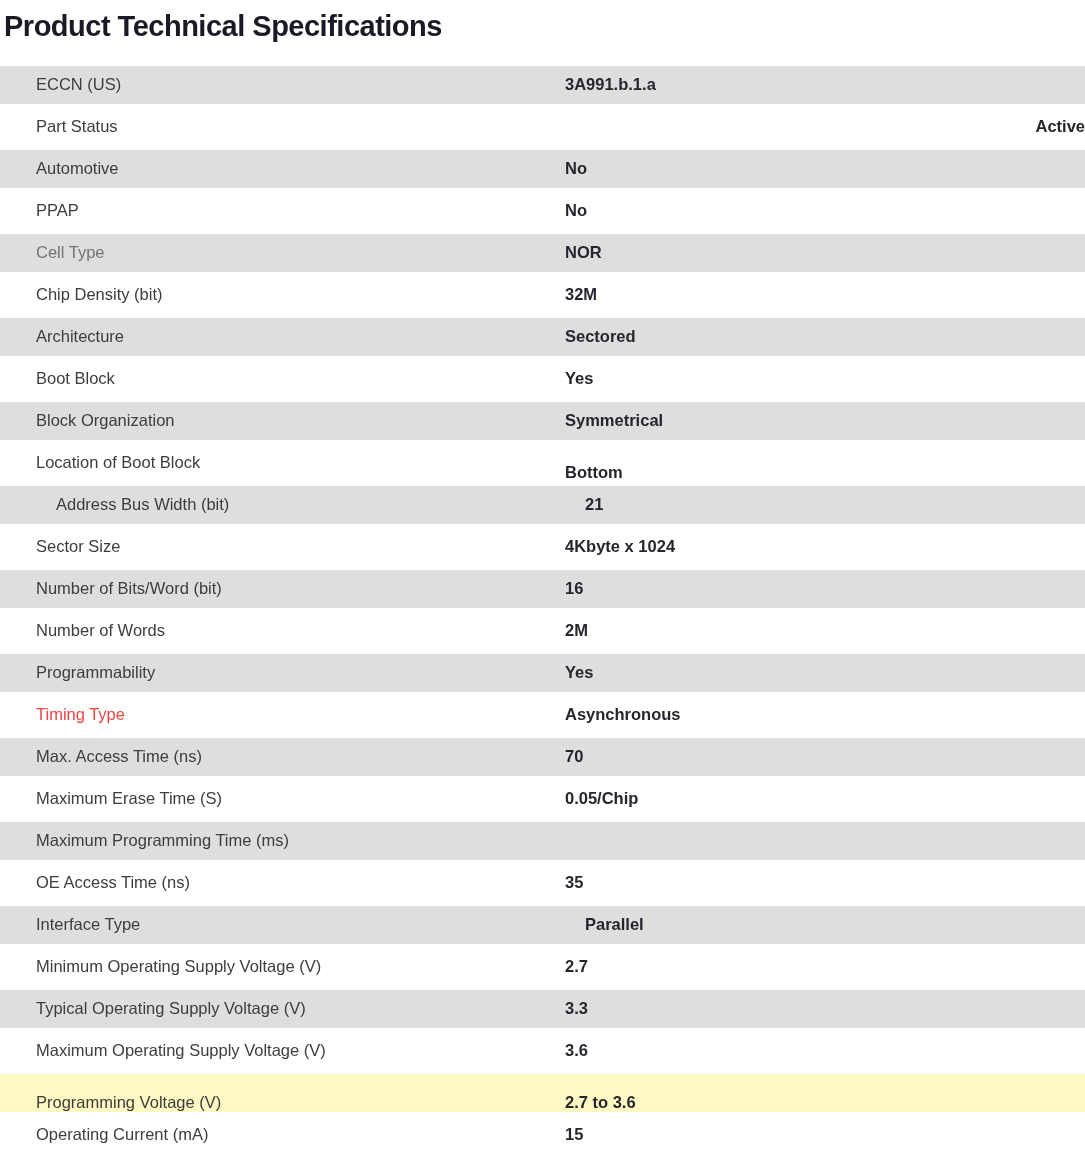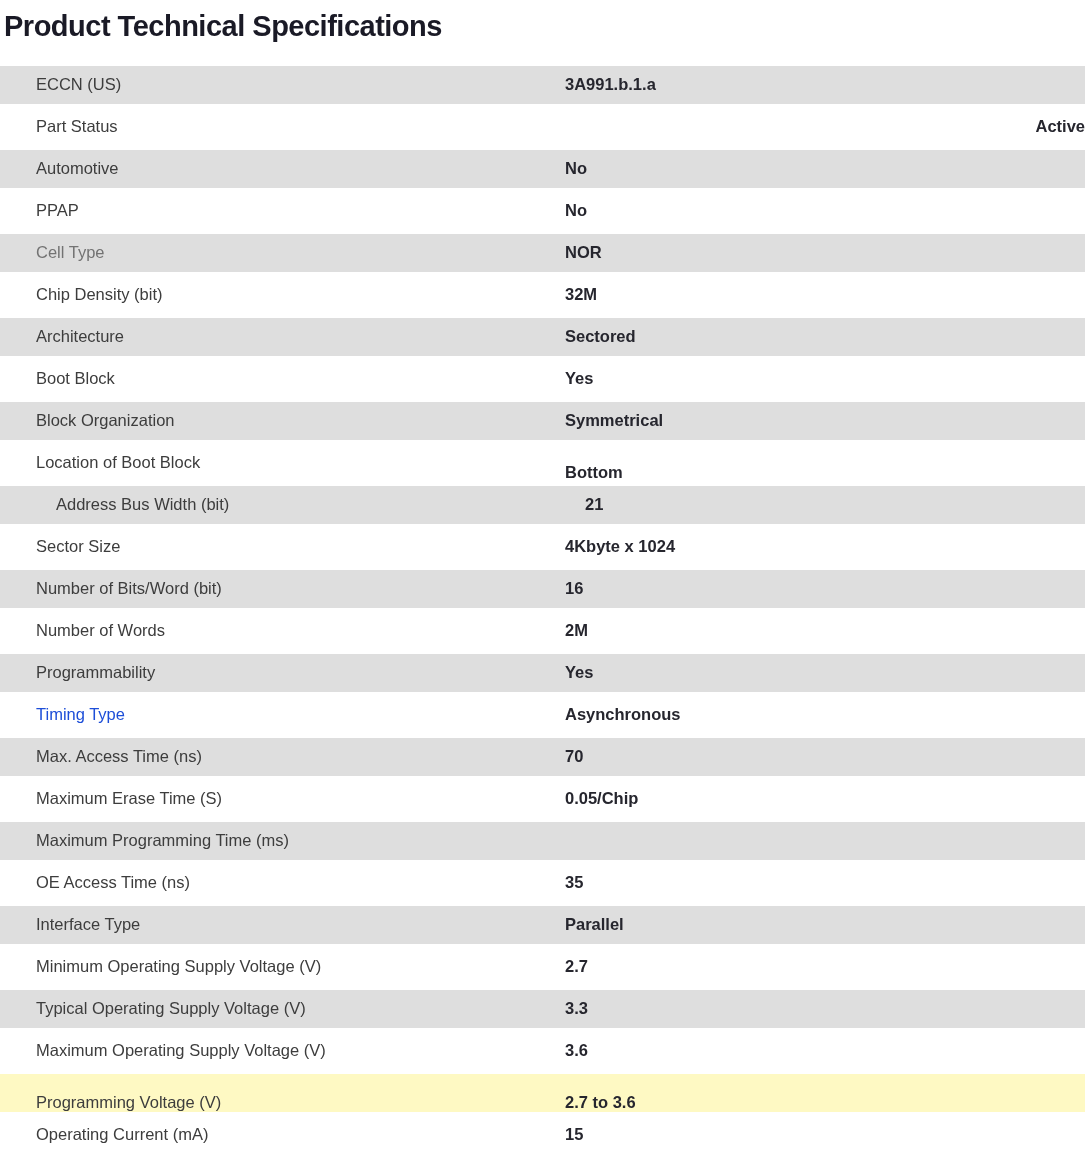--- a/index.html
+++ b/index.html
@@ -133,21 +133,21 @@
         <span class="spec-label" style="color: rgb(61, 61, 61);">Number of Words</span>
         <span class="spec-value" style="color: rgb(38, 38, 46);">2M</span>
       </div>
 
       <div class="spec-row alt" style="background: rgb(222, 222, 222);">
         <span class="spec-label" style="color: rgb(61, 61, 61);">Programmability</span>
         <span class="spec-value" style="color: rgb(38, 38, 46);">Yes</span>
       </div>
 
       <div class="spec-row">
-        <span class="spec-label" style="color: #1d4ed8;">Timing Type</span>
+        <span class="spec-label" style="color: #ef4444;">Timing Type</span>
         <span class="spec-value" style="color: rgb(38, 38, 46);">Asynchronous</span>
       </div>
 
       <div class="spec-row alt" style="background: rgb(222, 222, 222);">
         <span class="spec-label" style="color: rgb(61, 61, 61);">Max. Access Time (ns)</span>
         <span class="spec-value" style="color: rgb(38, 38, 46);">70</span>
       </div>
 
       <div class="spec-row">
         <span class="spec-label" style="color: rgb(61, 61, 61);">Maximum Erase Time (S)</span>
@@ -156,21 +156,21 @@
 
       <div class="spec-row alt" style="background: rgb(222, 222, 222);">
         <span class="spec-label" style="color: rgb(61, 61, 61);">Maximum Programming Time (ms)</span>
       </div>
 
       <div class="spec-row">
         <span class="spec-label" style="color: rgb(61, 61, 61);">OE Access Time (ns)</span>
         <span class="spec-value" style="color: rgb(38, 38, 46);">35</span>
       </div>
 
-      <div class="spec-row alt" style="background: rgb(222, 222, 222);">
+      <div class="spec-row alt" style="background: rgb(222, 222, 222); gap: 20px;">
         <span class="spec-label" style="color: rgb(61, 61, 61);">Interface Type</span>
         <span class="spec-value" style="color: rgb(38, 38, 46);">Parallel</span>
       </div>
 
       <div class="spec-row">
         <span class="spec-label" style="color: rgb(61, 61, 61);">Minimum Operating Supply Voltage (V)</span>
         <span class="spec-value" style="color: rgb(38, 38, 46);">2.7</span>
       </div>
 
       <div class="spec-row alt" style="background: rgb(222, 222, 222);">

